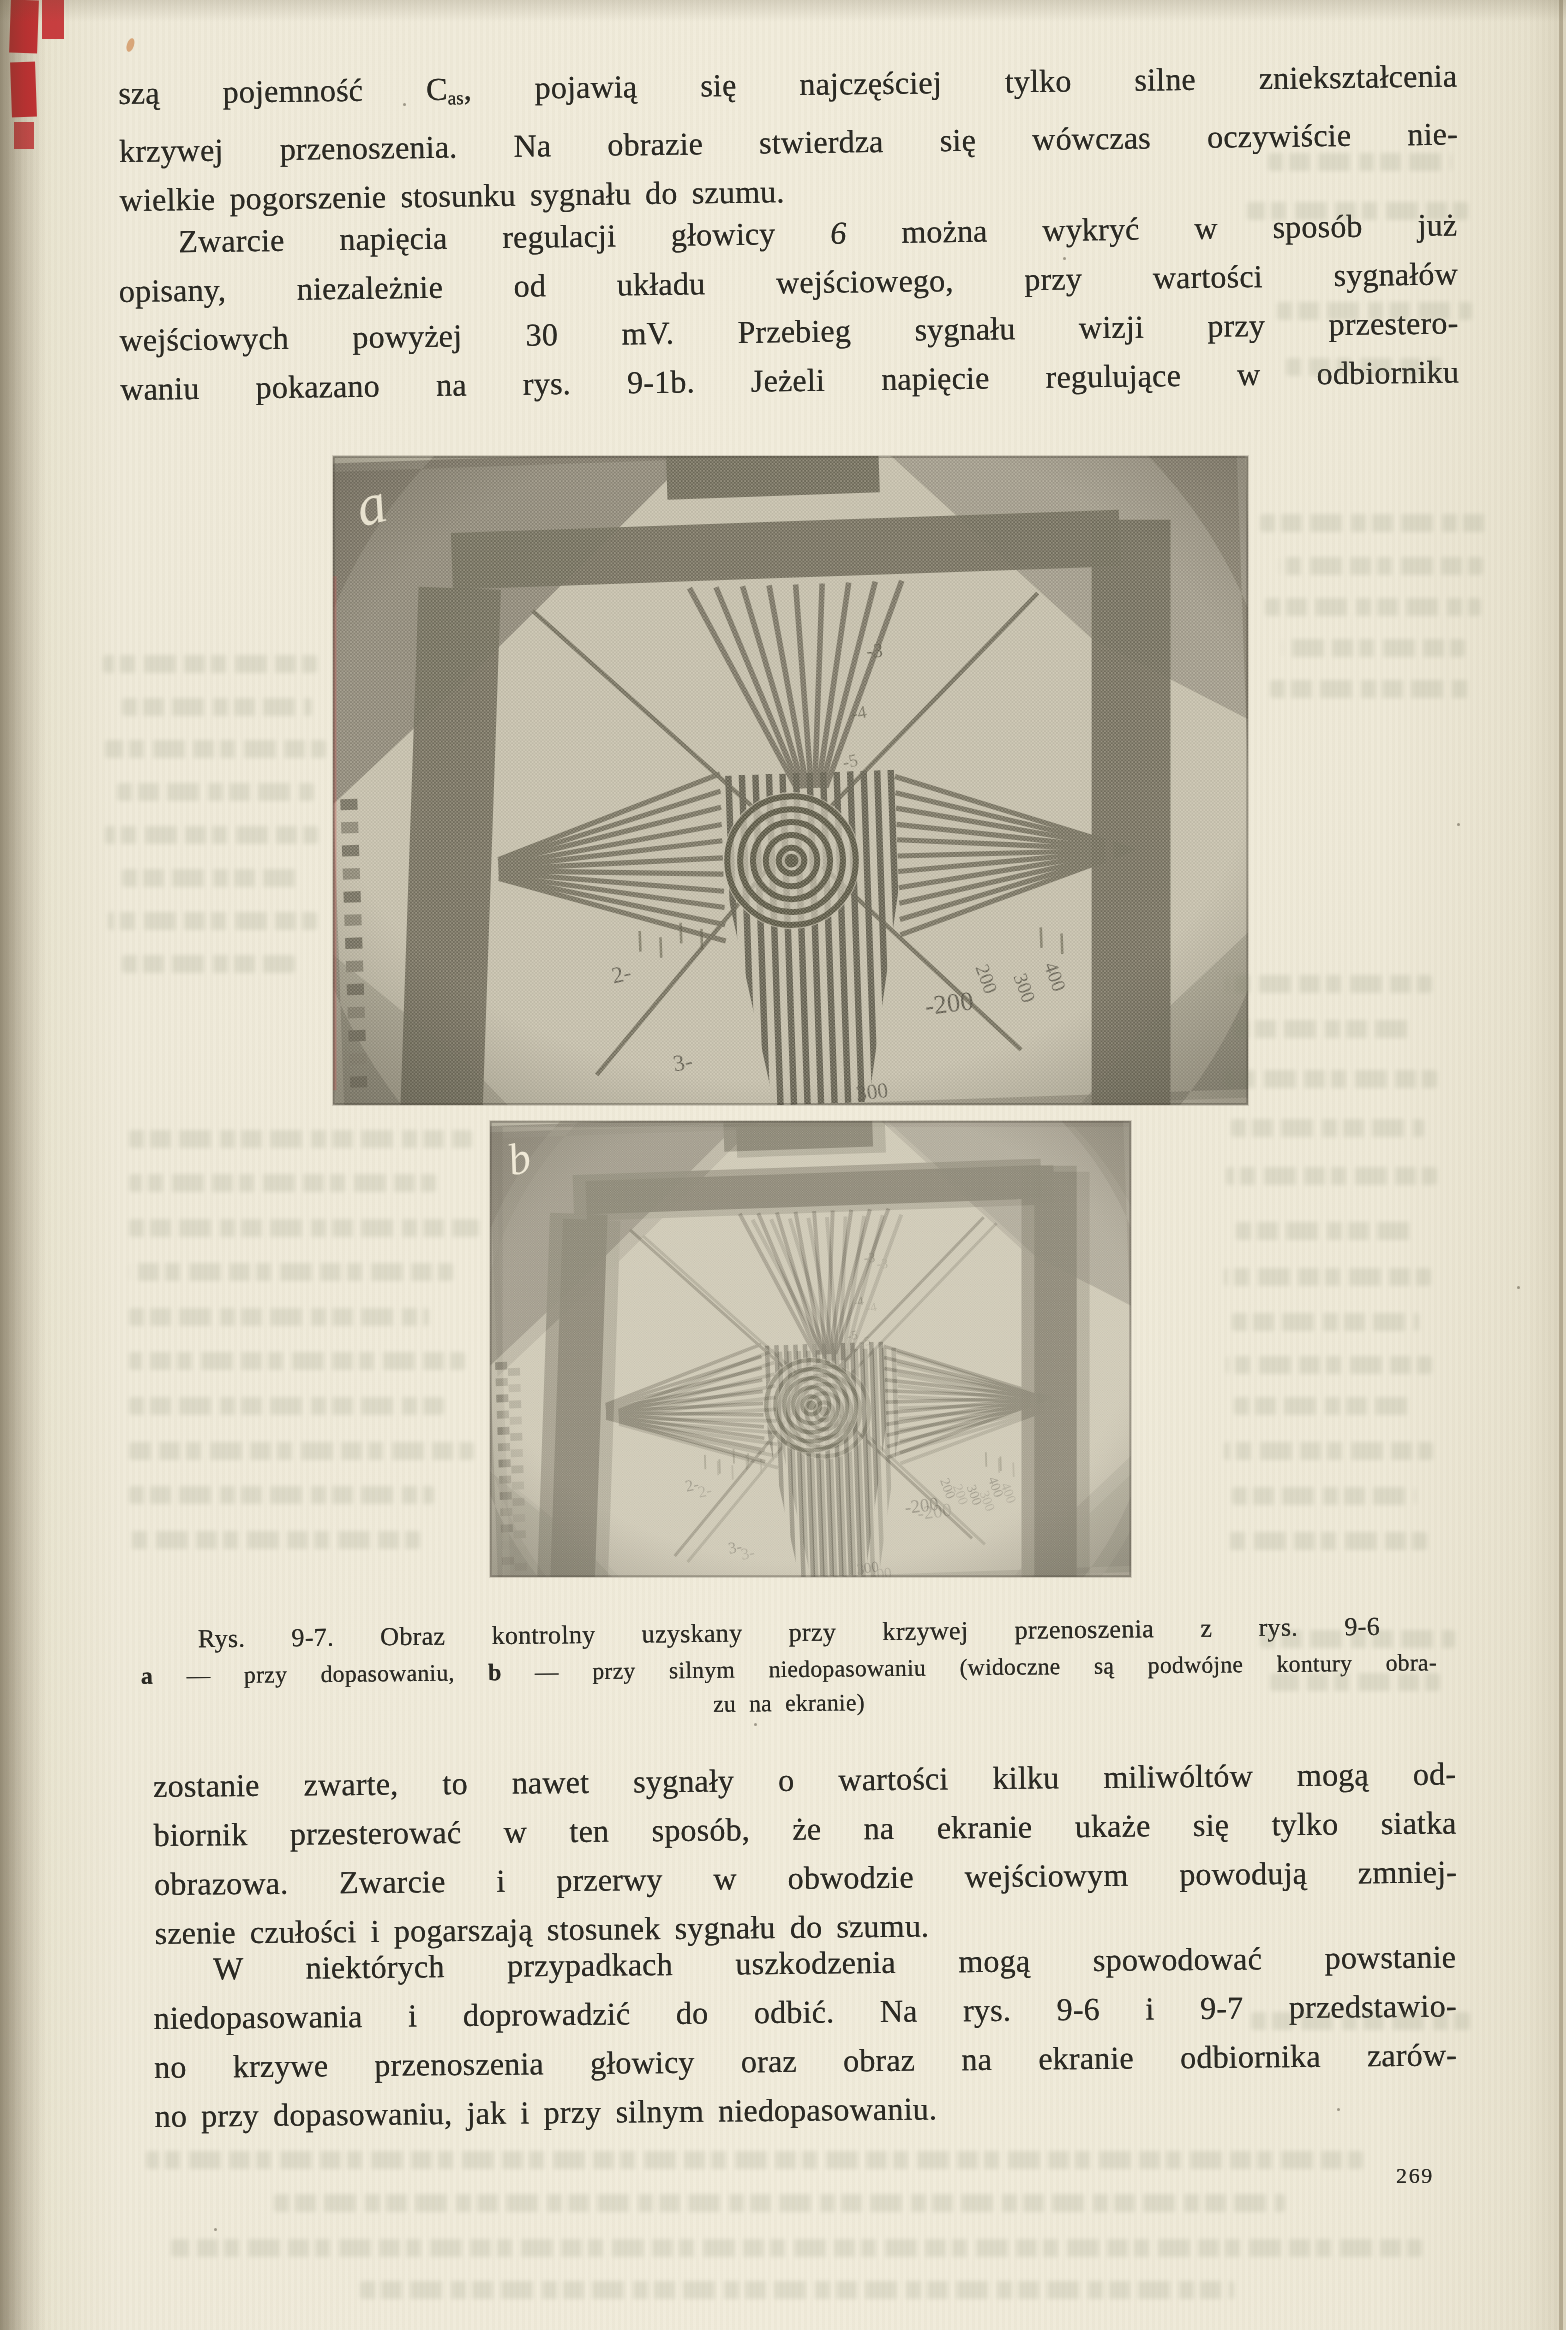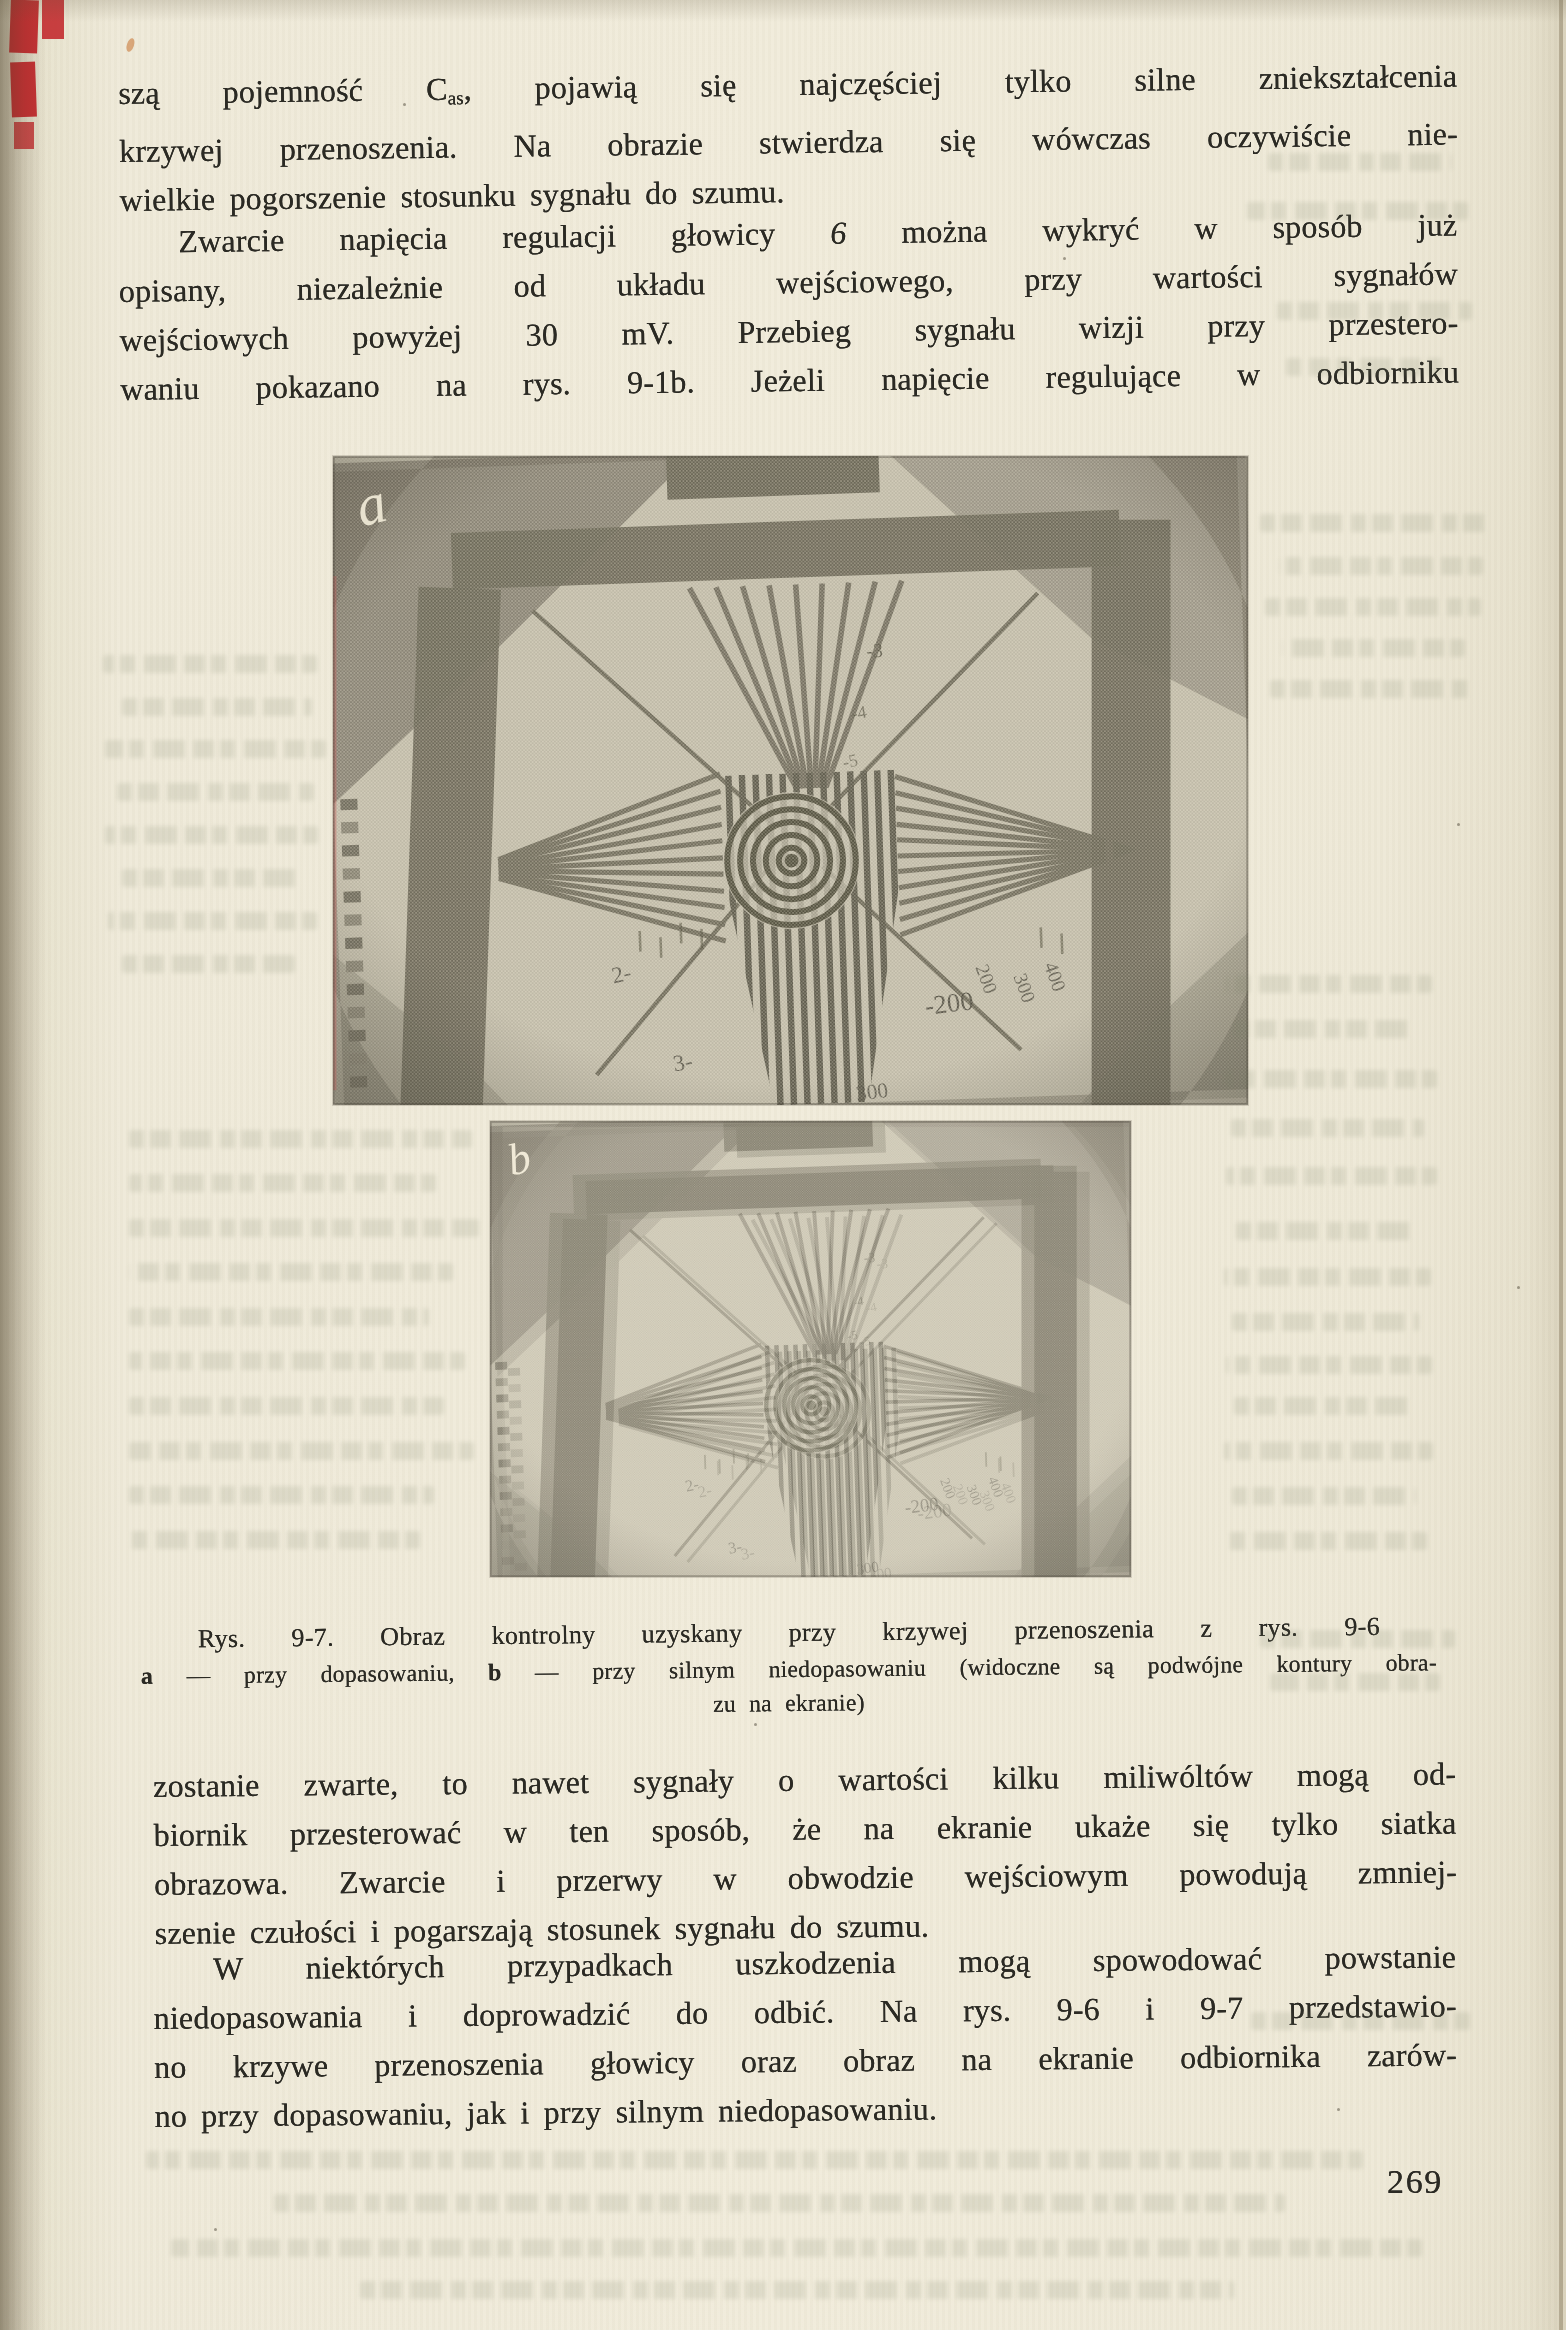--- a/index.html
+++ b/index.html
@@ -16,21 +16,21 @@
   .para.low{left:153px;width:1303px;transform:rotate(-.55deg);}
   .line{text-align:justify;text-align-last:justify;white-space:normal;}
   .line.last{text-align-last:left;}
   .line.ind{text-indent:60px;}
   sub{font-size:.6em;vertical-align:-0.25em;letter-spacing:0;}
   .caption{position:absolute;left:129px;width:1320px;font-size:26px;line-height:34px;letter-spacing:0.3px;word-spacing:6.9px;text-shadow:0 0 0.5px #2b2a24;transform:rotate(-.6deg);}
   .cap1{text-align:justify;text-align-last:justify;padding:0 69px;box-sizing:border-box;}
   .cap2{font-size:23.6px;text-align:justify;text-align-last:justify;padding:0 12px;box-sizing:border-box;}
   .cap3{font-size:23.6px;text-align:center;}
   .cap-b{font-weight:700;}
-  .pagenum{position:absolute;left:1368px;top:2163px;width:94px;font-size:34px;text-align:center;letter-spacing:1.7px;text-shadow:0 0 0.6px #2b2a24;}
+  .pagenum{position:absolute;left:1368px;top:2163px;width:94px;font-size:22px;text-align:center;letter-spacing:1.7px;text-shadow:0 0 0.6px #2b2a24;}
   .fig{position:absolute;box-shadow:0 0 0 0.9px rgba(90,84,68,.25);}
   .fig svg{display:block;}
   .fig-a{left:333px;top:456px;width:915px;height:649px;filter:contrast(.97) brightness(.985) sepia(.08);}
   .fig-b{left:490px;top:1121px;width:641px;height:456px;filter:contrast(.9) brightness(1.05) sepia(.08);}
   .redmark{position:absolute;background:#c3282c;filter:blur(0.3px);opacity:.95;}
   .speck{position:absolute;border-radius:50%;}
   .ghost{position:absolute;height:18px;border-radius:3.4px;filter:blur(2.1px);opacity:.15;
     background:repeating-linear-gradient(90deg,#798066 0 14.6px,rgba(0,0,0,0) 14.6px 21.4px,#798066 21.4px 42px,rgba(0,0,0,0) 42px 50px,#798066 50px 82px,rgba(0,0,0,0) 82px 91px);}
   .ghost.m{transform:scaleX(-1);}
   .dust{position:absolute;width:3.4px;height:3.4px;border-radius:50%;background:rgba(60,54,38,.45);}

